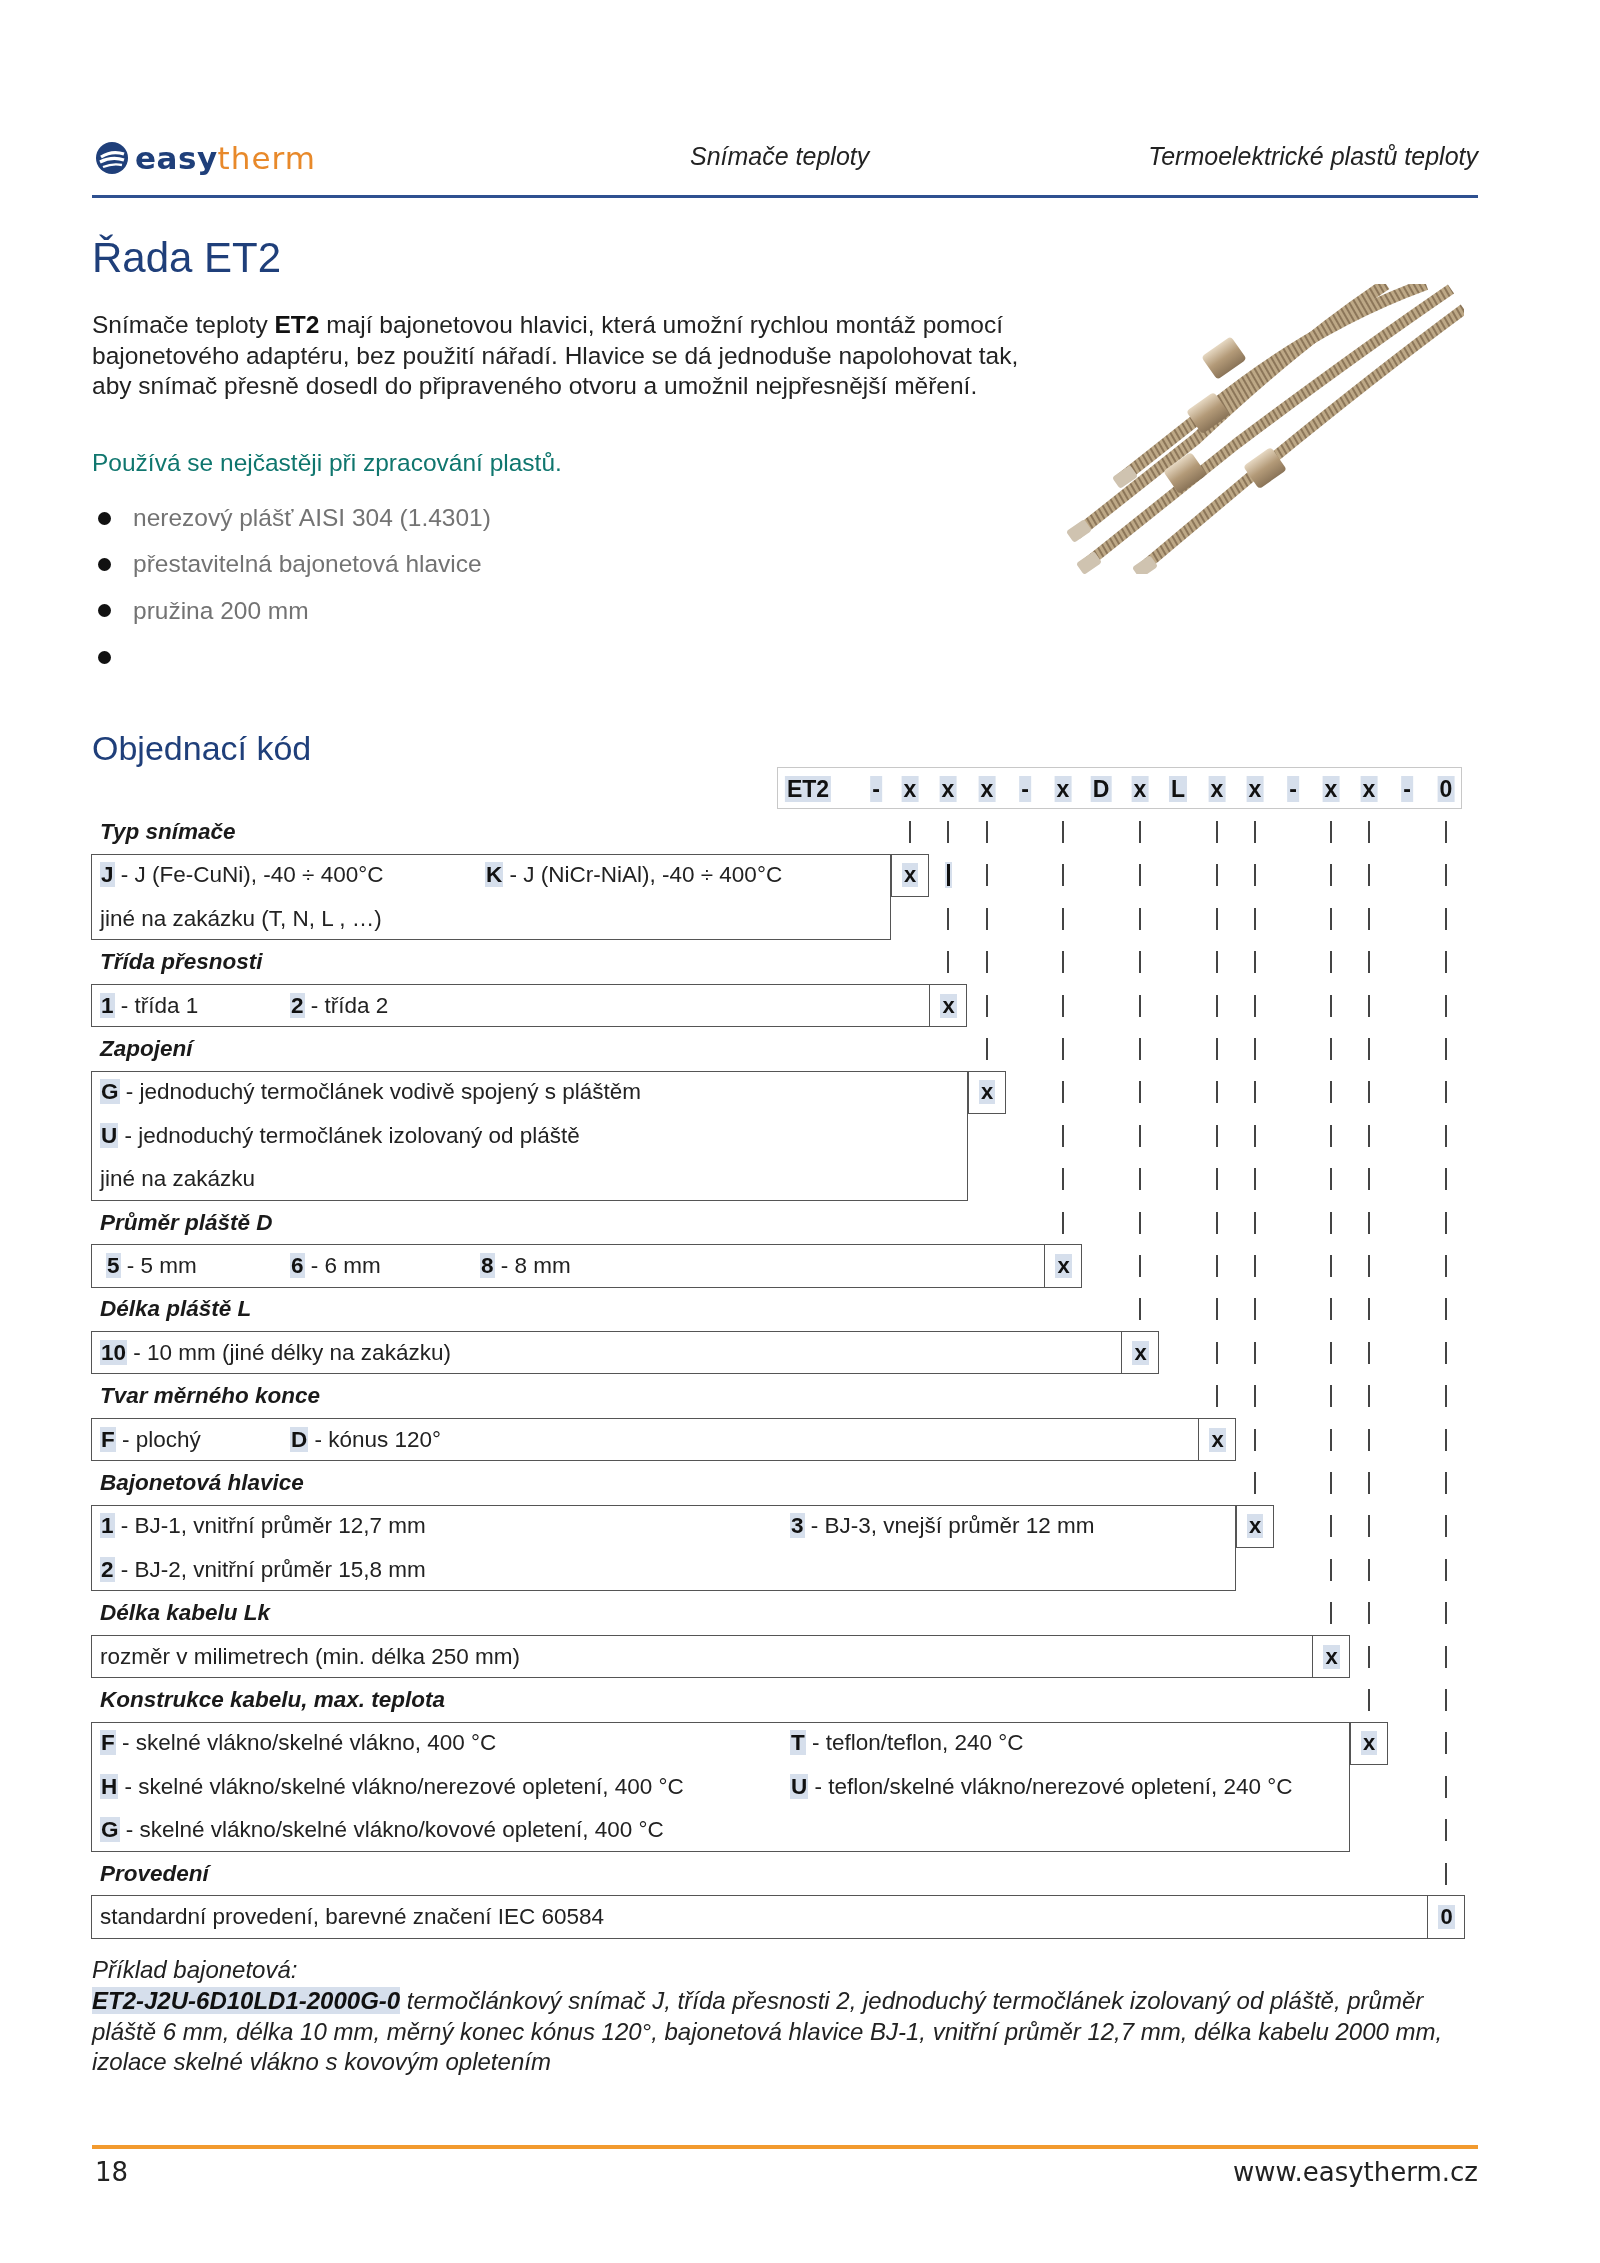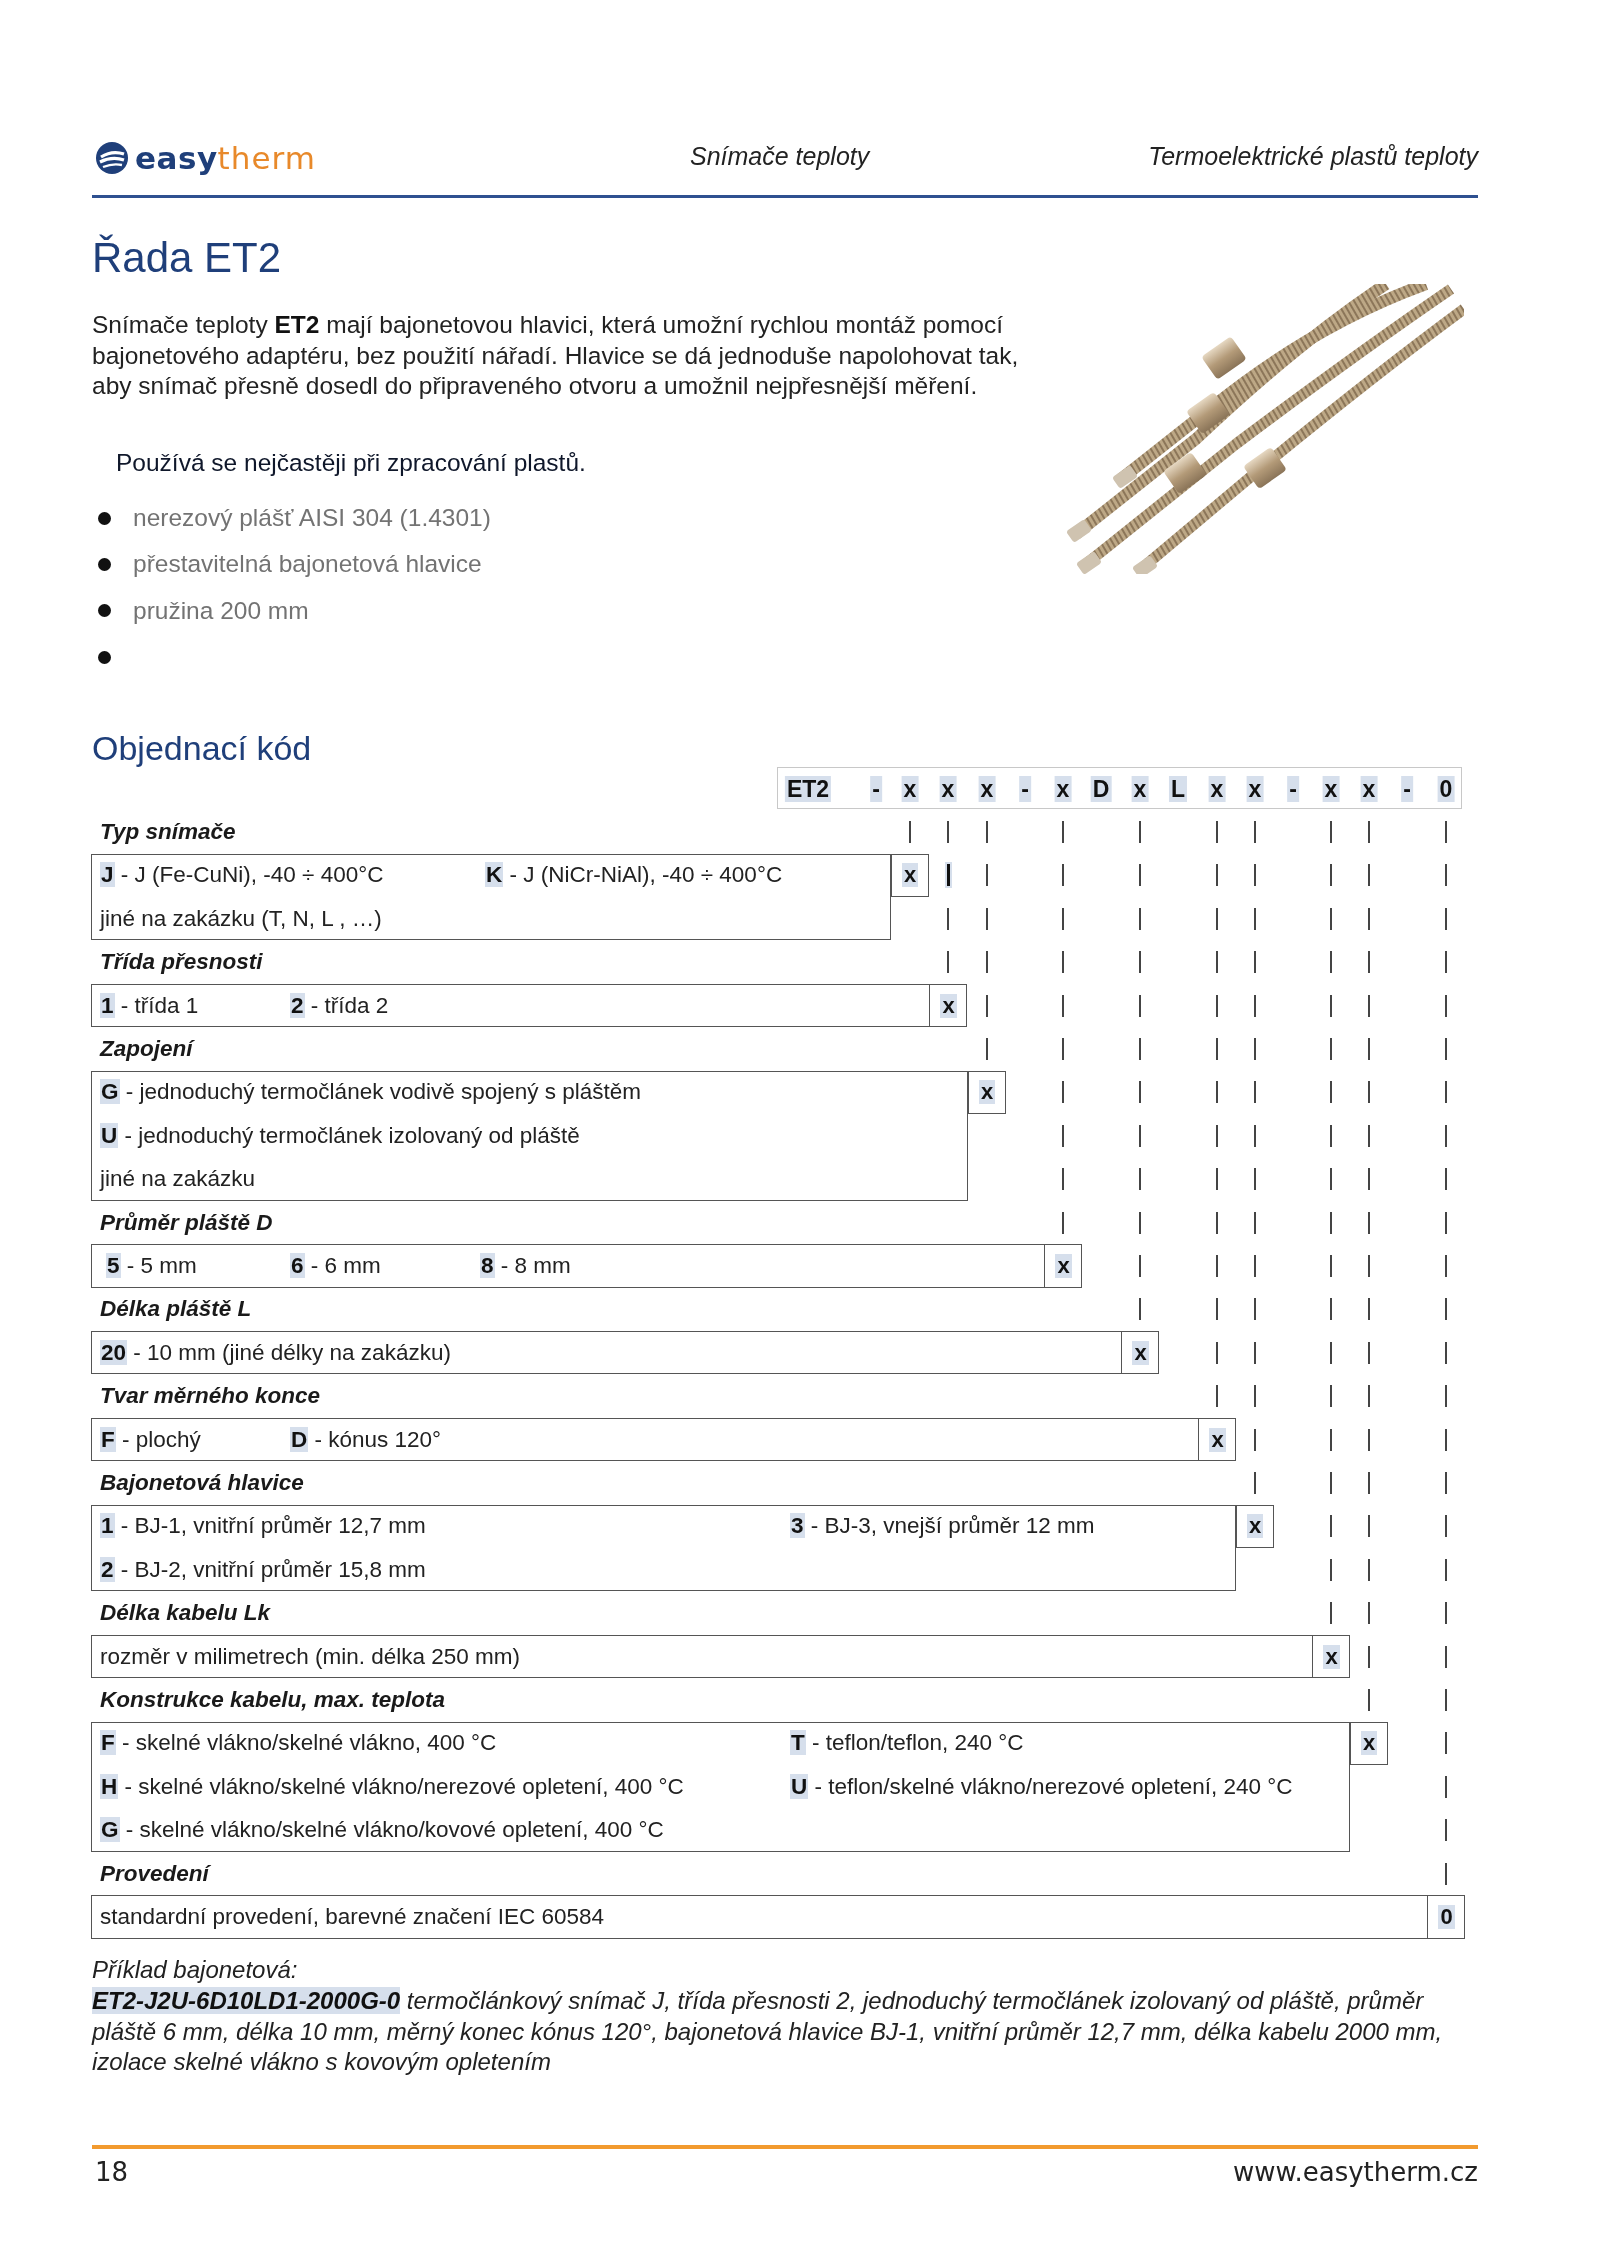--- a/index.html
+++ b/index.html
@@ -10,21 +10,21 @@
   .logo { left:95px; top:138px; height:40px; display:flex; align-items:center; }
   .logo-mark { width:34px; height:34px; margin-right:6px; }
   .logo-easy { font-family:"DejaVu Sans", sans-serif; font-weight:bold; font-size:31px; color:#1f3f7a; letter-spacing:0.5px; }
   .logo-therm { font-family:"DejaVu Sans", sans-serif; font-size:31px; color:#e8892a; letter-spacing:1px; }
   .hdr-center { left:690px; top:142px; font-size:25px; font-style:italic; color:#222; }
   .hdr-right { right:122px; top:142px; font-size:25px; font-style:italic; color:#222; }
   .hdr-line { left:92px; top:195px; width:1386px; height:3px; background:#2e5090; }
   .title { left:92px; top:234px; font-size:42px; color:#1f3f7a; }
   .intro { left:92px; top:310px; width:930px; font-size:24.5px; line-height:30.5px; color:#222; }
   .intro b { font-weight:bold; color:#111; }
-  .usage { left:92px; top:449px; font-size:24.5px; color:#0f172a;margin-left:24px; }
+  .usage { left:92px; top:449px; font-size:24.5px; color:#0f766e; }
   .bullets { left:92px; top:495px; margin:0; padding:0; list-style:none; }
   .bullets li { height:46.3px; font-size:24.5px; color:#737373; display:flex; align-items:center; }
   .bullets .dot { width:13px; height:13px; border-radius:50%; background:#111; margin:0 22px 0 6px; }
   .photo { left:1066px; top:284px; width:398px; height:290px; }
   .sub-title { left:92px; top:729px; font-size:34px; color:#1f3f7a; }
   
   .codebox { left:777px; top:767px; width:685px; height:42px; border:1.5px solid #c8c8c8; box-sizing:border-box; }
   .code-ch { position:absolute; top:776px; font-size:23px; font-weight:bold; color:#111; transform:translateX(-50%); background:#d6dfec; padding:0 2px; line-height:26px; }
   
   .lbl { position:absolute; left:100px; font-size:22.5px; font-weight:bold; font-style:italic; color:#1a1a1a; transform:translateY(-50%); }
@@ -253,21 +253,21 @@
     <div class="vbar" style="left: 1139px; top: 1298.4px;"></div>
     <div class="vbar" style="left: 1216px; top: 1298.4px;"></div>
     <div class="vbar" style="left: 1254px; top: 1298.4px;"></div>
     <div class="vbar" style="left: 1330px; top: 1298.4px;"></div>
     <div class="vbar" style="left: 1368px; top: 1298.4px;"></div>
     <div class="vbar" style="left: 1445px; top: 1298.4px;"></div>
     <div class="sbox" style="top: 1331.1px; height: 43.4px; width: 1068px;"></div>
     <div class="xcell" style="left: 1121px; top: 1331.1px; width: 38px; height: 43.4px; border-right: none;">
       <span>x</span>
     </div>
-    <div class="row-txt" style="left: 100px; top: 1352.8px;"><span class="key">20</span><span> - 10 mm (jiné délky na zakázku)</span></div>
+    <div class="row-txt" style="left: 100px; top: 1352.8px;"><span class="key">10</span><span> - 10 mm (jiné délky na zakázku)</span></div>
     <div class="vbar" style="left: 1216px; top: 1341.8px;"></div>
     <div class="vbar" style="left: 1254px; top: 1341.8px;"></div>
     <div class="vbar" style="left: 1330px; top: 1341.8px;"></div>
     <div class="vbar" style="left: 1368px; top: 1341.8px;"></div>
     <div class="vbar" style="left: 1445px; top: 1341.8px;"></div>
     <div class="lbl" style="top: 1396.2px;">Tvar měrného konce</div>
     <div class="vbar" style="left: 1216px; top: 1385.2px;"></div>
     <div class="vbar" style="left: 1254px; top: 1385.2px;"></div>
     <div class="vbar" style="left: 1330px; top: 1385.2px;"></div>
     <div class="vbar" style="left: 1368px; top: 1385.2px;"></div>

